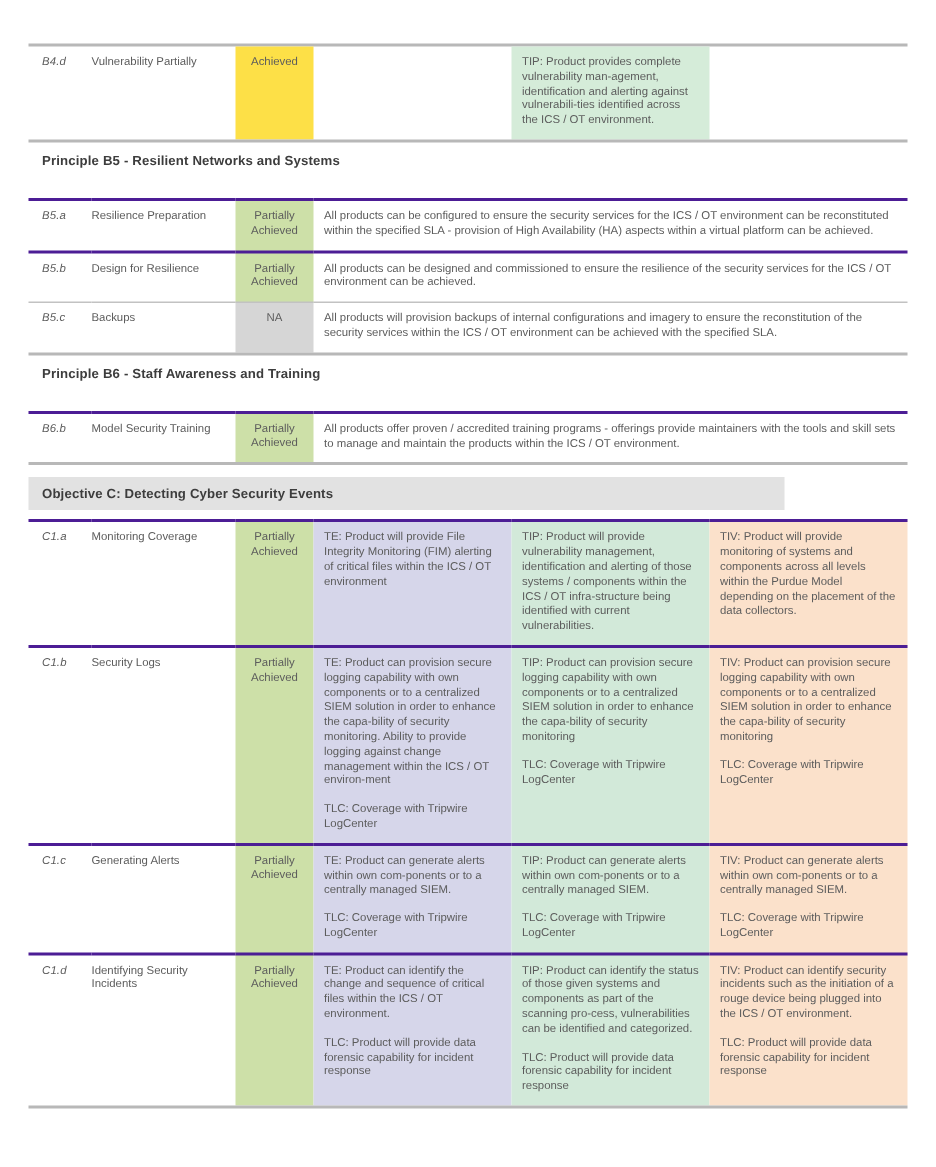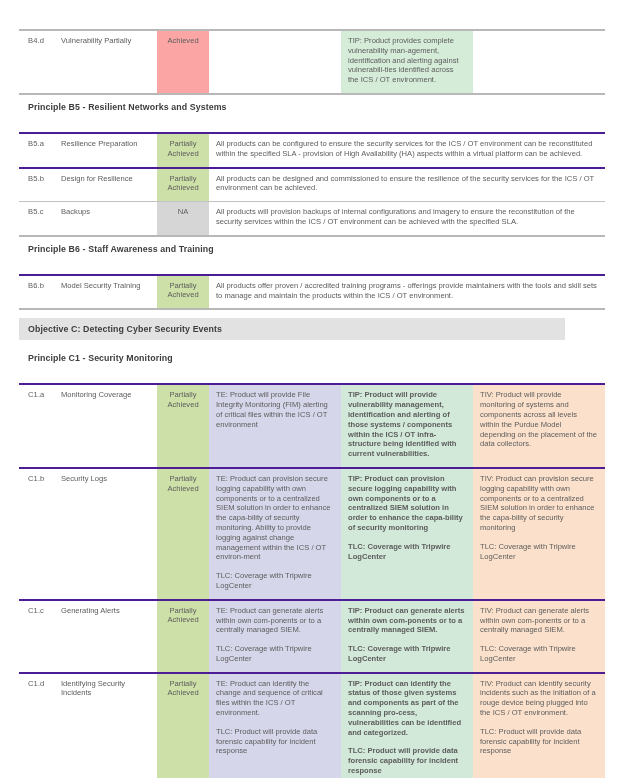--- a/index.html
+++ b/index.html
@@ -46,20 +46,21 @@
   .rowline { border-top: 2px solid #4c1d95; }
   .rowline-thin { border-top: 1.5px solid #c2c2c2; }
 
   .cell-id {
     font-size: 7.6px;
     line-height: 9.6px;
     padding: 5px 4px 7px 9px !important;
     text-align: left;
     color: #5c5c5c;
     letter-spacing: 0.1px;
+    font-style: italic;
   }
   .cell-name {
     font-size: 7.6px;
     line-height: 9.6px;
     padding: 5px 6px 7px 0 !important;
     color: #5c5c5c;
   }
   .cell-stat {
     font-size: 7.6px;
     line-height: 9.6px;
@@ -71,47 +72,47 @@
     font-size: 7.6px;
     line-height: 9.8px;
     padding: 5px 7px 8px 7px !important;
     color: #5c5c5c;
     margin-left: 40px;
   }
   .cell-text p { margin: 0; }
   .cell-text p + p { margin-top: 9px; }
 
   
-  .fill-achieved  { background: #fca5a5; text-align: center; }
+  .fill-achieved  { background: #fde047; text-align: center; }
   .fill-partial   { background: #cde0a8; }
   .fill-na        { background: #d6d6d6; }
   .fill-none      { background: transparent; }
 
   
   .fill-te   { background: #d6d6ea; }
-  .fill-tip  { background: #d2e9d9; font-weight: bold; }
+  .fill-tip  { background: #d2e9d9; }
   .fill-tiv  { background: #fbe1cb; }
   .fill-tip-light { background: #d5ecd9; }
 
   
   .principle-head {
     font-size: 8.8px;
     font-weight: bold;
     color: #3d3d3d;
     padding: 7px 0 20px 9px;
     letter-spacing: 0.1px;
   }
   .objective-bar {
     background: #e2e2e2;
     font-size: 8.8px;
     font-weight: bold;
     color: #3d3d3d;
     padding: 6px 0 6px 9px;
     letter-spacing: 0.1px;
-    width: 546px;
+    width: 504px;
     box-sizing: border-box;
   }
   .top-rule { border-top: 2px solid #b8b8b8; width: 586px; height: 0; }
   .bottom-rule { border-top: 2px solid #b8b8b8; width: 586px; height: 0; }
   .spacer-6 { height: 6px; }
   .spacer-8 { height: 8px; }
   .offset-top { height: 29px; }
 </style>
 </head>
 <body>
@@ -192,21 +193,20 @@
   </tbody>
     </table>
   <div class="bottom-rule"></div>
 
   <div class="spacer-8"></div>
 
   <div class="objective-bar">Objective C: Detecting Cyber Security Events</div>
 
   <div class="spacer-6"></div>
 
-  <div class="principle-head">Principle C1 - Security Monitoring</div>
   <table class="assess">
     <colgroup>
       <col class="c-id">
         <col class="c-name">
         <col class="c-stat">
       <col class="c-te">
         <col class="c-tip">
         <col class="c-tiv">
     </colgroup>
 

